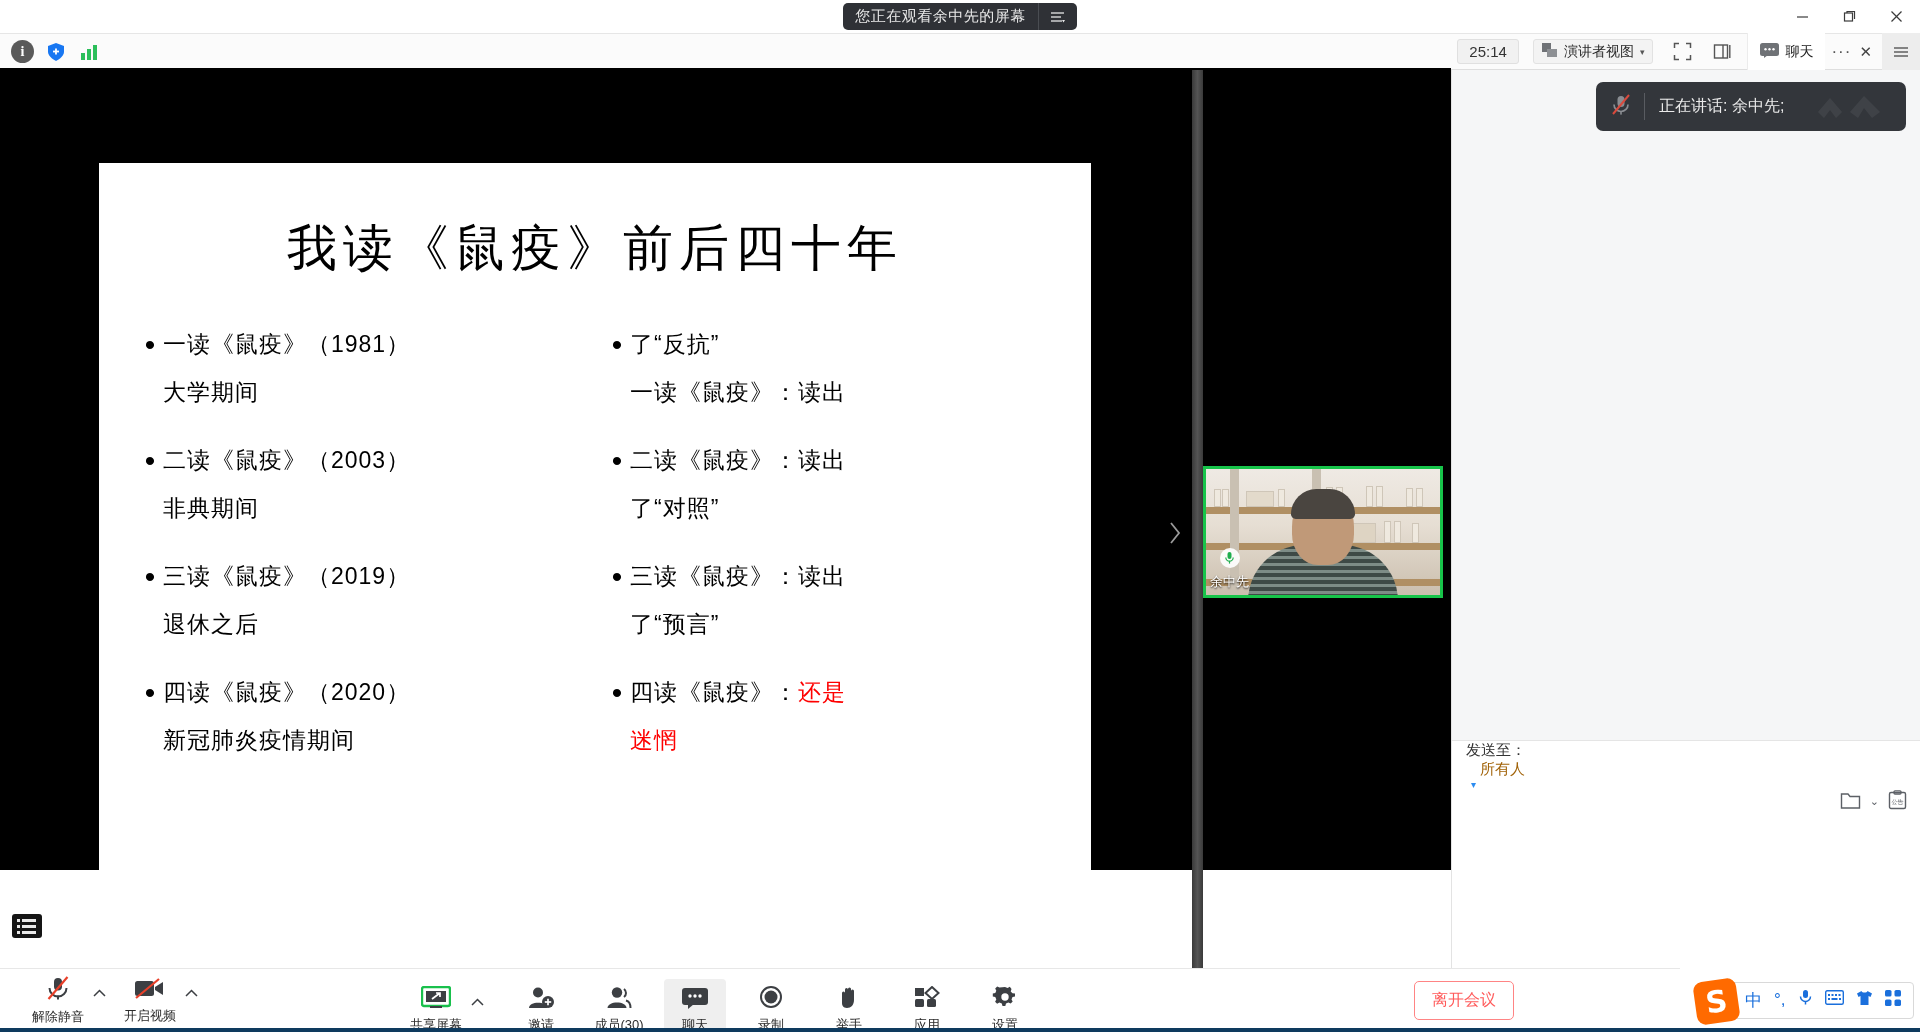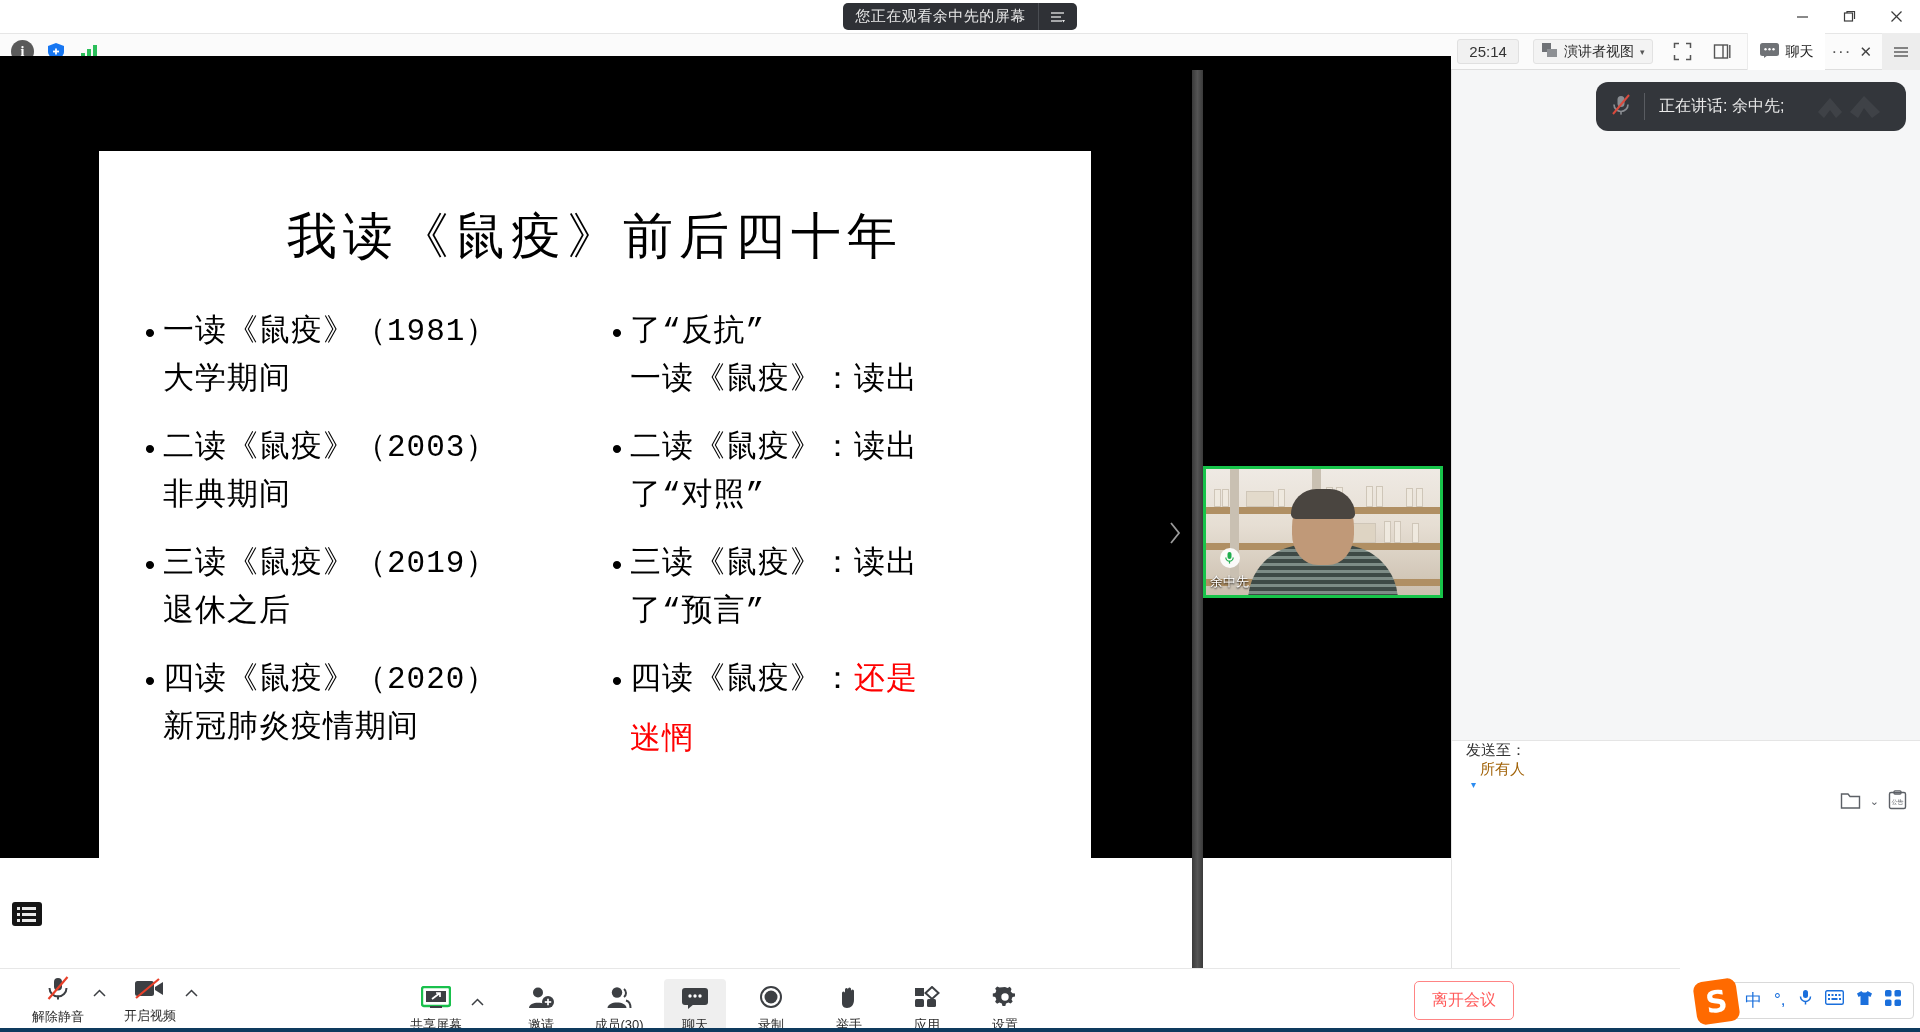--- a/index.html
+++ b/index.html
@@ -54,39 +54,39 @@
   .chatbtn { display:flex; align-items:center; gap:6px; height:37px; padding:0 12px;
              background:#fff; font-size:14px; color:#222; border-left:1px solid #ececec; }
   .tb-more { display:flex; align-items:center; gap:0; margin-left:auto; padding-right:0; }
   .dots { font-size:17px; color:#555; padding:0 6px; letter-spacing:1px;}
   .xsm { font-size:15px; color:#444; padding:0 10px 0 2px;}
   .hamb { width:38px; height:37px; background:#ededed; display:flex;
           align-items:center; justify-content:center; }
 
   
   .stage {
-    position:absolute; left:0; top:56px; width:1451px; height:802px;
+    position:absolute; left:0; top:68px; width:1451px; height:802px;
     background:#000;
   }
   .slide {
     position:absolute; left:99px; top:95px; width:992px; height:740px;
     background:#fff; color:#000;
   }
   .slide-title {
     text-align:center; font-family:"DejaVu Serif", "Liberation Serif", serif;
     font-size:50px; margin-top:52px; letter-spacing:6px; font-weight:400;
   }
   .cols { display:flex; margin-top:38px; padding:0 20px 0 38px; }
   .col { width:50%; }
   .bullet-row { display:flex; margin-bottom:20px; }
   .dot { width:26px; flex:0 0 26px; font-size:30px; line-height:50px;
          text-align:center; color:#000; }
-  .btext { font-family:Liberation Mono, monospace; font-size:31px;
+  .btext { font-family:Liberation Sans, sans-serif; font-size:23px;
            line-height:48px; letter-spacing:1px; }
-  .red { color:#fe0000;margin-top:12px; }
+  .red { color:#fe0000; }
 
   .leftbar-icon{ position:absolute; left:10px; top:845px; width:34px;height:26px;
     display:flex;align-items:center;justify-content:center; }
 
   
   .collapse-arrow{ position:absolute; left:1167px; top:520px; color:#888; font-size:22px; }
   .side-gutter{ position:absolute; left:1192px; top:70px; width:11px; height:898px;
       background:linear-gradient(90deg,#3a3a3a,#555 50%,#3a3a3a); }
 
   
@@ -108,21 +108,21 @@
   .thumb-name{ position:absolute; left:4px; bottom:4px; display:flex; align-items:center;
       gap:5px; color:#fff; font-size:13px; text-shadow:0 1px 2px #000;flex-direction:column; }
   .mic-badge{ width:20px;height:20px;border-radius:50%;background:rgba(255,255,255,.92);
       display:flex;align-items:center;justify-content:center; }
 
   
   .chatpanel{ position:absolute; left:1451px; top:70px; width:469px; height:898px;
       background:#f5f6f7; border-left:1px solid #e3e3e3; }
   .speaking-toast{
       position:absolute; right:14px; top:12px; width:310px; height:49px;
-      background:#33363b; border-radius:12px; display:flex; align-items:center;
+      background:#33363b; border-radius:7px; display:flex; align-items:center;
       padding-left:14px; color:#eaeaea; font-size:16px; overflow:hidden;
   }
   .toast-div{ width:1px; height:27px; background:#595c61; margin:0 14px 0 12px; }
   .toast-waves{ position:absolute; right:16px; top:12px; width:80px; height:26px;
       opacity:.55; }
   .chat-body{ position:absolute; left:0; top:0; width:469px; height:670px; }
   .chat-footer{ position:absolute; left:0; bottom:0; width:469px; height:228px;
       background:#ffffff; border-top:1px solid #e5e5e5; }
   .sendto{ display:flex; height:44px; padding:0 14px 0 14px;
       font-size:15px; color:#333;flex-direction:column; }

